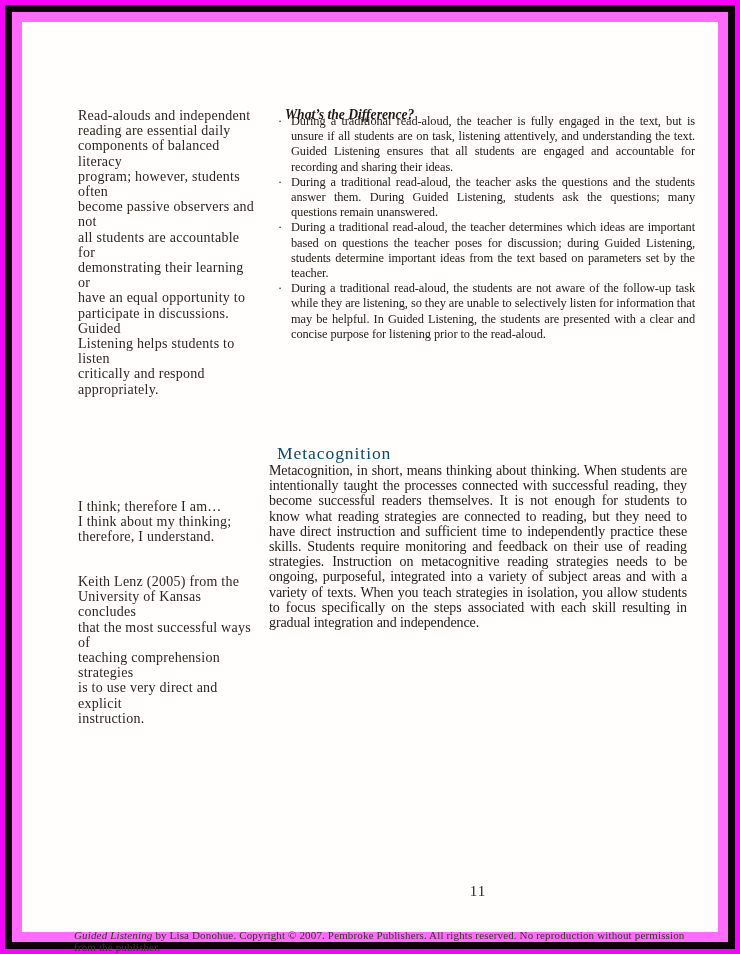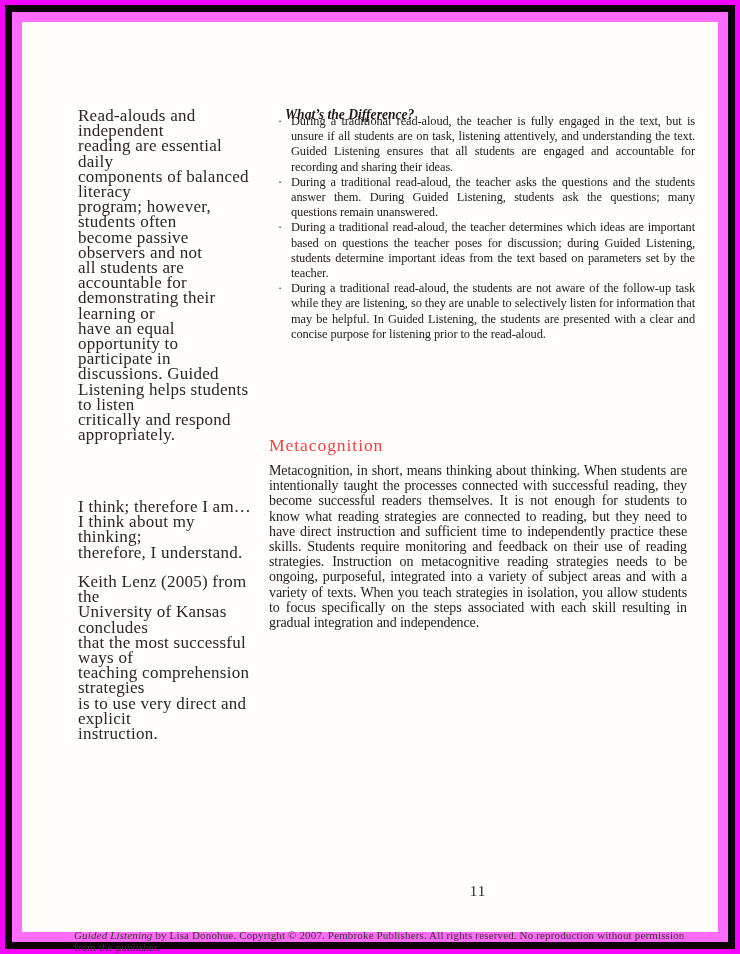--- a/index.html
+++ b/index.html
@@ -10,43 +10,43 @@
   }
   
   .frame-outer{position:absolute;inset:0;background:#f702fd;}
   .frame-mid{position:absolute;inset:5px;background:#0d0009;}
   .frame-inner{position:absolute;inset:7px;background:#ff6bfb;}
   .page{position:absolute;inset:10px;background:#fffefd;color:#252019;}
 
   
   .margin-note{
     position:absolute;left:56px;width:180px;
-    font-size:17px;line-height:15.2px;letter-spacing:.25px;
+    font-size:14px;line-height:15.2px;letter-spacing:.25px;
     color:#2b2620;white-space:pre-line;margin:0;
   }
   .note-1{top:86px;}
   .note-2{top:477px;}
   .note-3{top:552px;}
 
   .subheading{
     position:absolute;left:247px;top:69px;margin:16px;
     font-size:13.6px;font-weight:bold;font-style:italic;color:#1e1a15;
   }
   .bullets{
     position:absolute;left:247px;top:84px;width:418px;
     margin:8px;padding:0;list-style:none;
     font-size:12.4px;line-height:15.2px;letter-spacing:-.1px;
     text-align:justify;
   }
   .bullets li{position:relative;padding-left:14px;margin:0;}
   .bullets li::before{content:"\00b7";position:absolute;left:1px;top:0;}
 
   .heading-meta{
-    position:absolute;left:247px;top:413px;margin:0;
-    font-size:17.6px;font-weight:normal;letter-spacing:.9px;color:#ef4444;
+    position:absolute;left:247px;top:413px;margin:8px;
+    font-size:17.6px;font-weight:normal;letter-spacing:.9px;color:#0c4a6e;
   }
   .bodytext{
     position:absolute;left:247px;top:441px;width:418px;
     font-size:14px;line-height:15.2px;letter-spacing:-.1px;
     text-align:justify;
     font-family:Liberation Serif, serif;
   }
   .bodytext p{margin:0;}
   .bodytext p.indent{text-indent:13px;}
 

